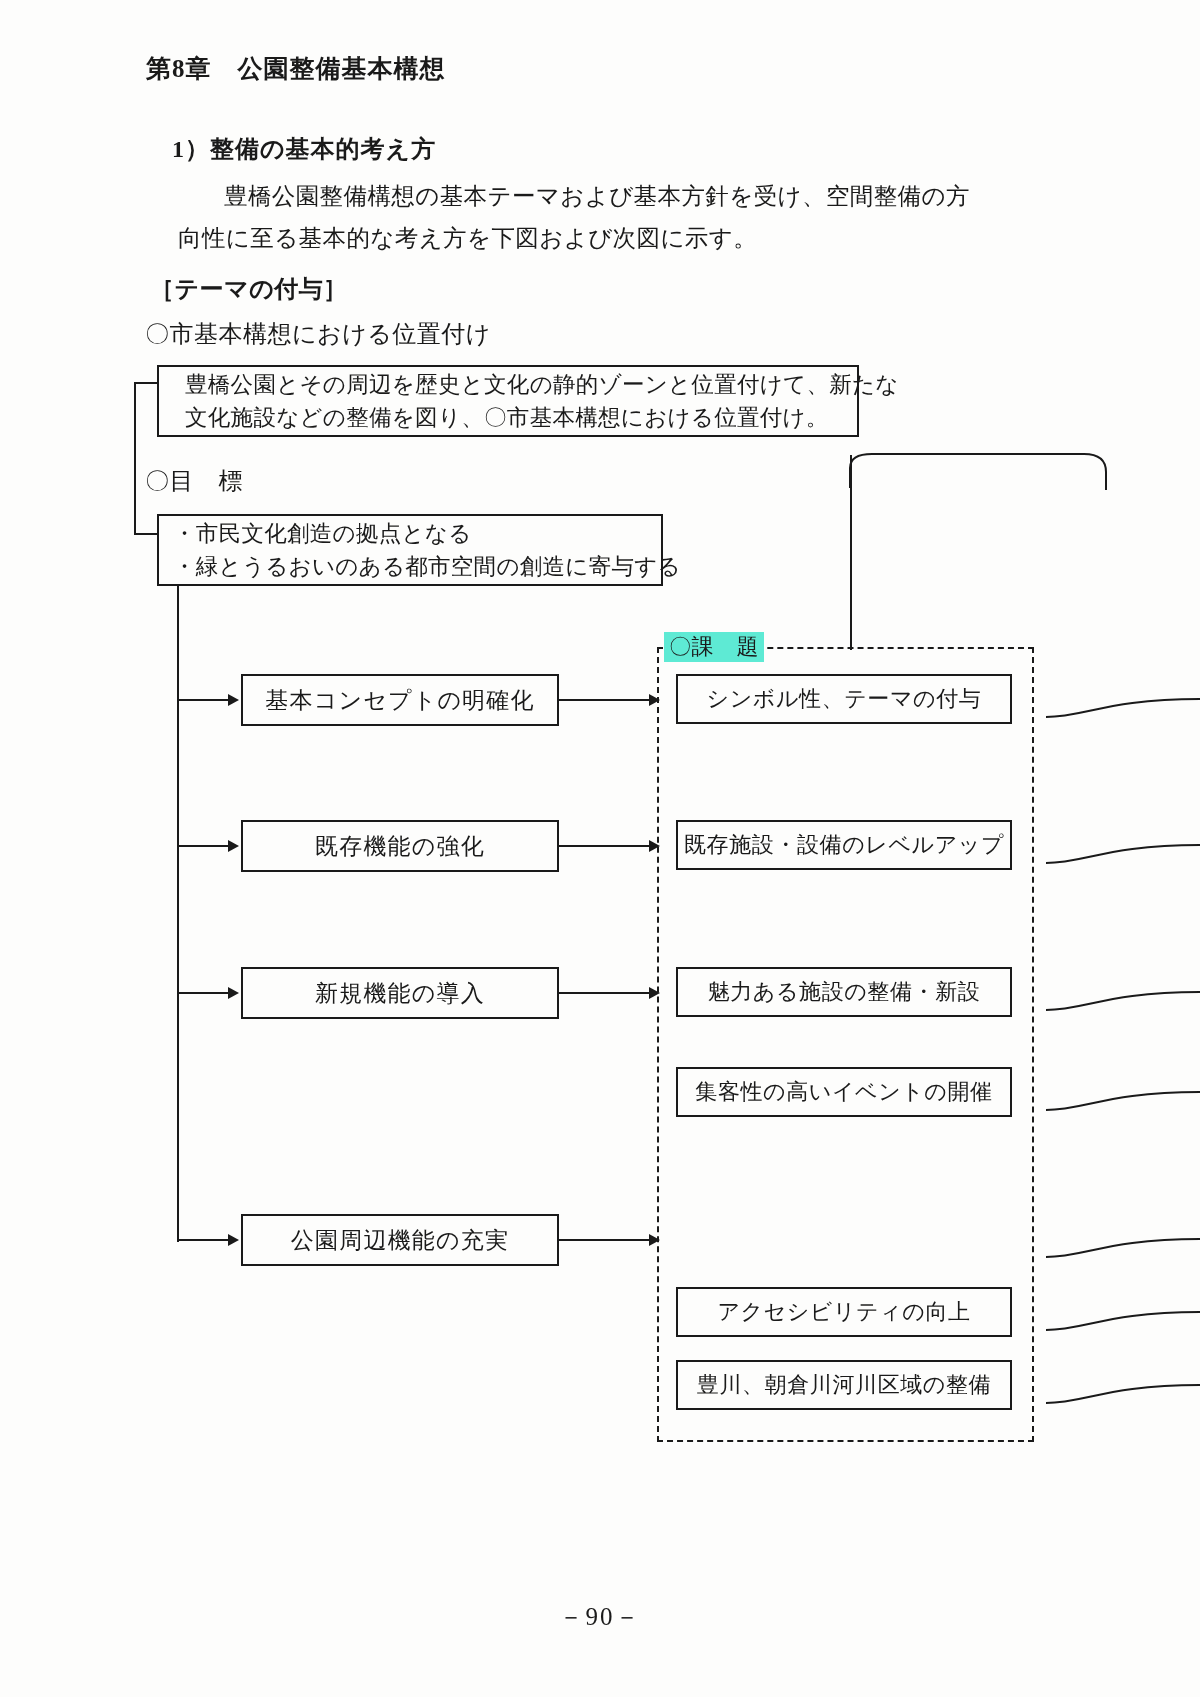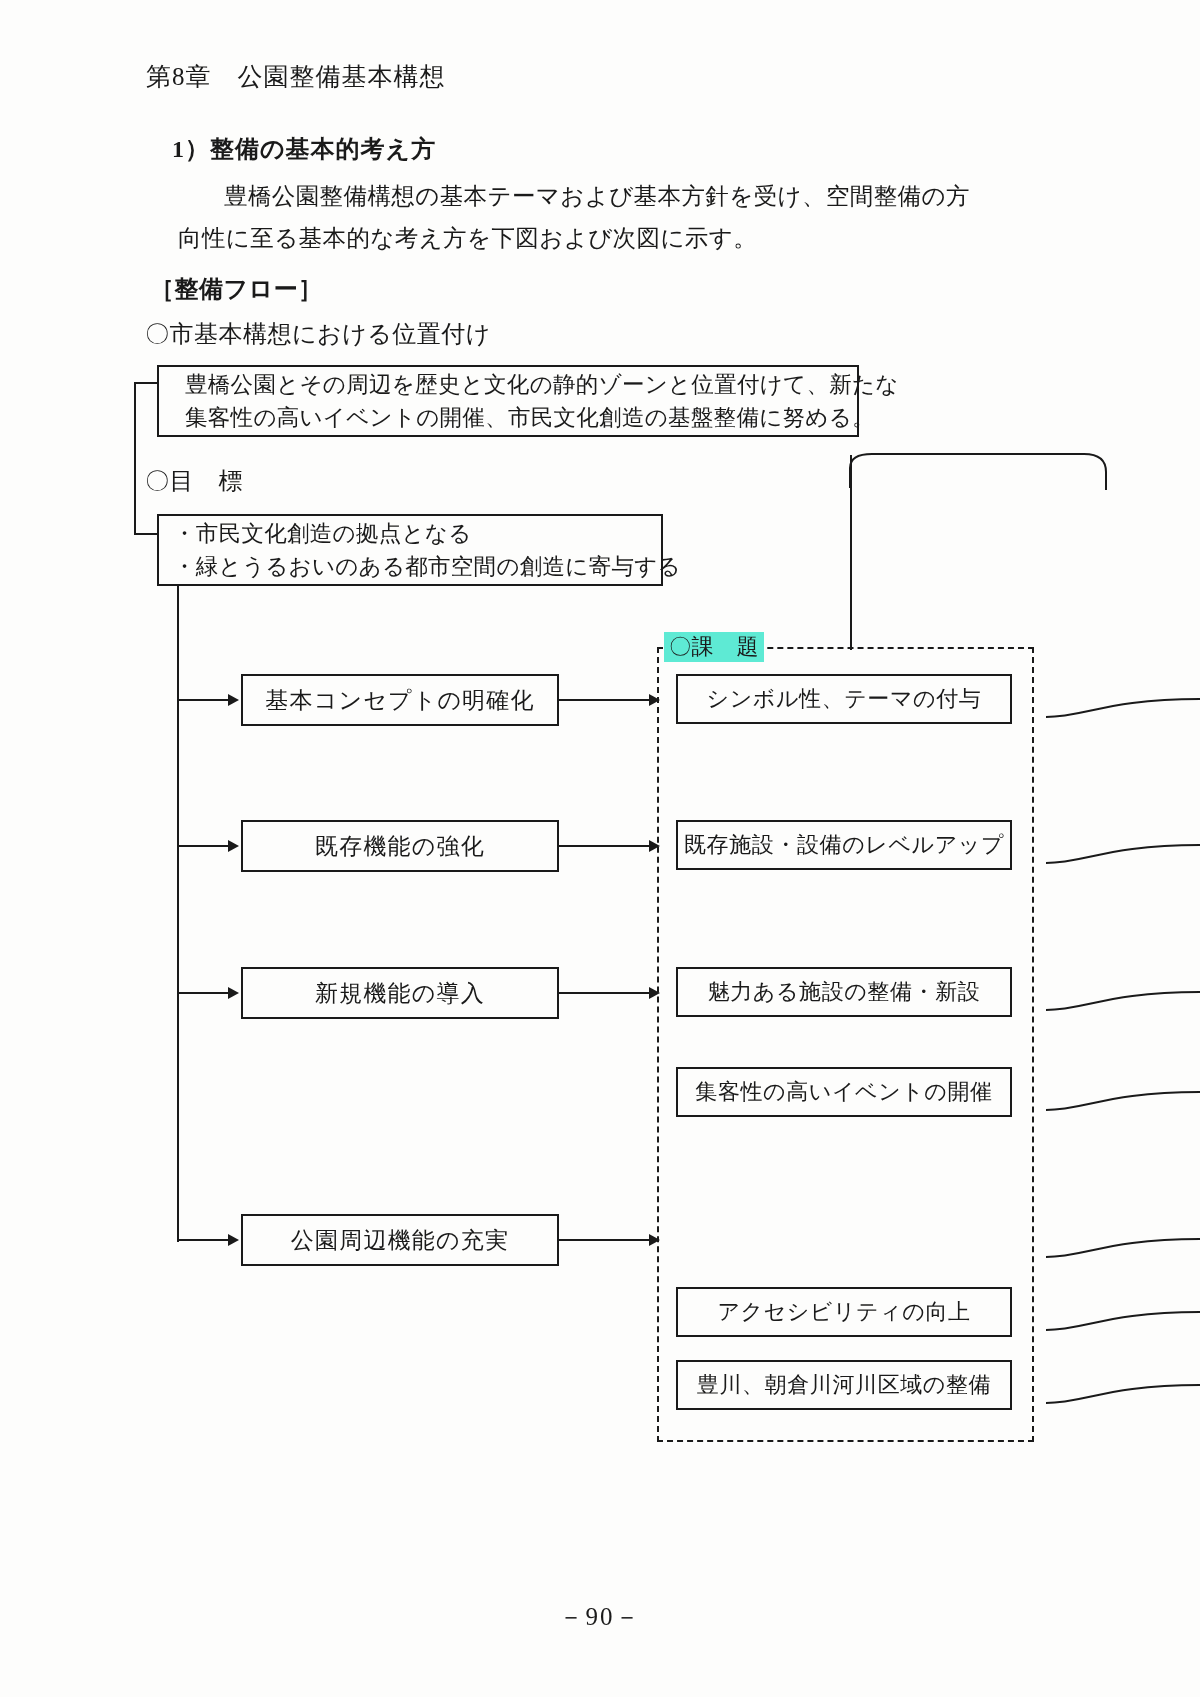--- a/index.html
+++ b/index.html
@@ -18,23 +18,23 @@
   .page {
     position: absolute;
     inset: 0;
     background: #fdfdfc;
   }
 
   
   .chapter-title {
     position: absolute;
     left: 146px;
-    top: 60px;
+    top: 52px;
     font-size: 25px;
-    font-weight: normal;
+    font-weight: bold;
     letter-spacing: 1px;
     white-space: pre;
   }
   .section-title {
     position: absolute;
     left: 172px;
     top: 133px;
     font-size: 24px;
     font-weight: bold;
     letter-spacing: 1px;
@@ -211,27 +211,27 @@
 </style>
 </head>
 <body>
 
 <div class="page">
 
   <div class="chapter-title">第8章　公園整備基本構想</div>
   <div class="section-title">1）整備の基本的考え方</div>
   <div class="body-para">豊橋公園整備構想の基本テーマおよび基本方針を受け、空間整備の方向性に至る基本的な考え方を下図および次図に示す。</div>
 
-  <div class="flow-label">［整備フロー］</div>
+  <div class="flow-label">［テーマの付与］</div>
   <div class="pos-label">〇市基本構想における位置付け</div>
   <div class="goal-label">〇目　標</div>
 
   <div class="box box-wide">
     <div>豊橋公園とその周辺を歴史と文化の静的ゾーンと位置付けて、新たな</div>
-    <div>集客性の高いイベントの開催、市民文化創造の基盤整備に努める。</div>
+    <div>文化施設などの整備を図り、〇市基本構想における位置付け。</div>
   </div>
 
   <div class="box box-goal">
     <div>・市民文化創造の拠点となる</div>
     <div>・緑とうるおいのある都市空間の創造に寄与する</div>
   </div>
 
   <div class="ln v" style="left:134px; top:382px; height:153px;"></div>
   <div class="ln h" style="left:134px; top:382px; width:25px;"></div>
   <div class="ln h" style="left:134px; top:533px; width:25px;"></div>

